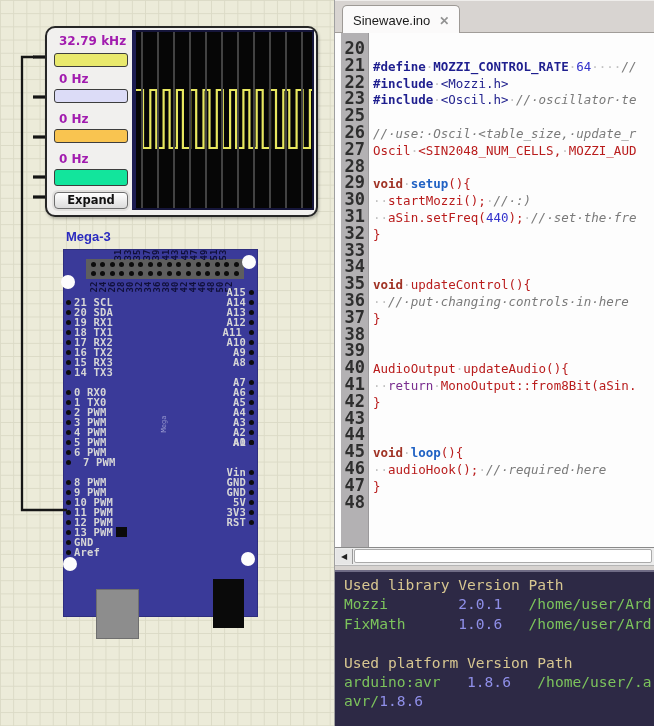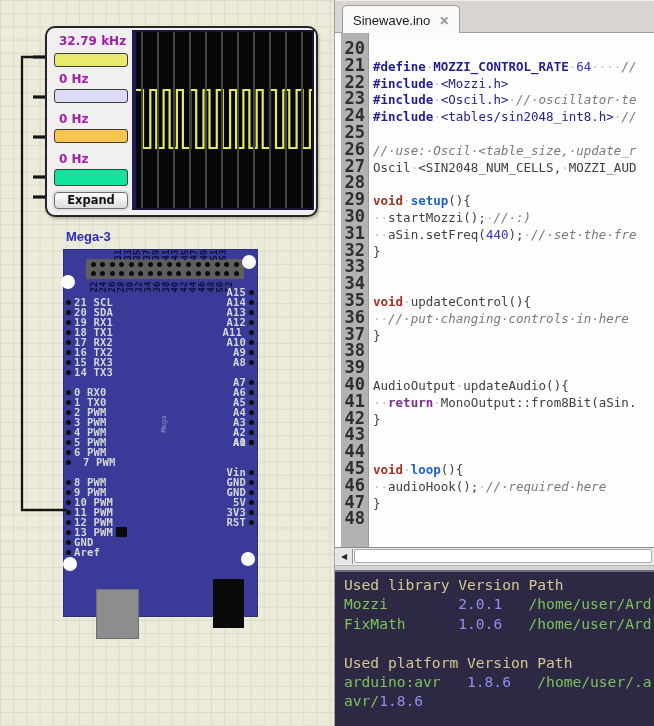--- a/index.html
+++ b/index.html
@@ -56,22 +56,22 @@
   .crow{height:16.8px;line-height:16.8px;white-space:pre;font:12.5px "DejaVu Sans Mono",monospace;}
   .ln{display:inline-block;width:33px;text-align:right;padding-right:3px;box-sizing:border-box;
     font-weight:bold;color:#2e2e2e;font-size:17px;}
   .ct{padding-left:5px;}
   .c-pp{color:#1f1f8f;font-weight:bold}
   .c-inc{color:#24248f}
   .c-num{color:#3333cc}
   .c-com{color:#7a7a7a;font-style:italic}
   .c-kw{color:#a03325;font-weight:bold}
   .c-fn{color:#2062c4;font-weight:bold}
-  .c-ret{color:#7a2e8f;font-weight:bold}
-  .c-pl{color:#404040}
+  .c-ret{color:#7a2e8f;font-weight:normal}
+  .c-pl{color:#b91c1c}
   .c-ws{color:#c2c2c2}
 
   .hscroll{position:absolute;left:0;top:547px;right:0;height:19px;background:#ececec;border-top:1px solid #8a8a8a;border-bottom:1px solid #b5b5b5;box-sizing:border-box;}
   .harrow{position:absolute;left:1px;top:1px;width:16px;height:15px;background:#e6e6e6;border-right:1px solid #999;
     text-align:center;font-size:8px;line-height:15px;color:#222;}
   .hthumb{position:absolute;left:19px;top:1px;right:2px;height:14px;background:#ffffff;border:1px solid #aaa;border-radius:2px;box-sizing:border-box;}
 
   .terminal{position:absolute;left:0;top:570px;right:0;height:156px;border-top:2px solid #6f6b85;box-sizing:border-box;
     padding:4px 0 0 9px;overflow:hidden;}
   .trow{height:19.4px;line-height:19.4px;font:14.6px "DejaVu Sans Mono",monospace;white-space:pre;}
@@ -390,21 +390,20 @@
       </div>
     </div>
 
     <div class="editor">
       <div class="gutter"></div>
       <div class="rows" id="codeRows">
           <div class="crow"><span class="ln">20</span><span class="ct"></span></div>
           <div class="crow"><span class="ln">21</span><span class="ct"><span class="c-pp">#define</span><span class="c-ws">·</span><span class="c-pp">MOZZI_CONTROL_RATE</span><span class="c-ws">·</span><span class="c-num">64</span><span class="c-ws">····</span><span class="c-com">//</span></span></div>
           <div class="crow"><span class="ln">22</span><span class="ct"><span class="c-pp">#include</span><span class="c-ws">·</span><span class="c-inc">&lt;Mozzi.h&gt;</span></span></div>
           <div class="crow"><span class="ln">23</span><span class="ct"><span class="c-pp">#include</span><span class="c-ws">·</span><span class="c-inc">&lt;Oscil.h&gt;</span><span class="c-ws">·</span><span class="c-com">//·oscillator·te</span></span></div>
-          <div class="crow"><span class="ln">24</span><span class="ct"><span class="c-pp">#include</span><span class="c-ws">·</span><span class="c-inc">&lt;tables/sin2048_int8.h&gt;</span><span class="c-ws">·</span><span class="c-com">//</span></span></div>
           <div class="crow"><span class="ln">25</span><span class="ct"></span></div>
           <div class="crow"><span class="ln">26</span><span class="ct"><span class="c-com">//·use:·Oscil·&lt;table_size,·update_r</span></span></div>
           <div class="crow"><span class="ln">27</span><span class="ct"><span class="c-pl">Oscil</span><span class="c-ws">·</span><span class="c-pl">&lt;SIN2048_NUM_CELLS,</span><span class="c-ws">·</span><span class="c-pl">MOZZI_AUD</span></span></div>
           <div class="crow"><span class="ln">28</span><span class="ct"></span></div>
           <div class="crow"><span class="ln">29</span><span class="ct"><span class="c-kw">void</span><span class="c-ws">·</span><span class="c-fn">setup</span><span class="c-pl">(){</span></span></div>
           <div class="crow"><span class="ln">30</span><span class="ct"><span class="c-ws">··</span><span class="c-pl">startMozzi();</span><span class="c-ws">·</span><span class="c-com">//·:)</span></span></div>
           <div class="crow"><span class="ln">31</span><span class="ct"><span class="c-ws">··</span><span class="c-pl">aSin.setFreq(</span><span class="c-num">440</span><span class="c-pl">);</span><span class="c-ws">·</span><span class="c-com">//·set·the·fre</span></span></div>
           <div class="crow"><span class="ln">32</span><span class="ct"><span class="c-pl">}</span></span></div>
           <div class="crow"><span class="ln">33</span><span class="ct"></span></div>
           <div class="crow"><span class="ln">34</span><span class="ct"></span></div>

